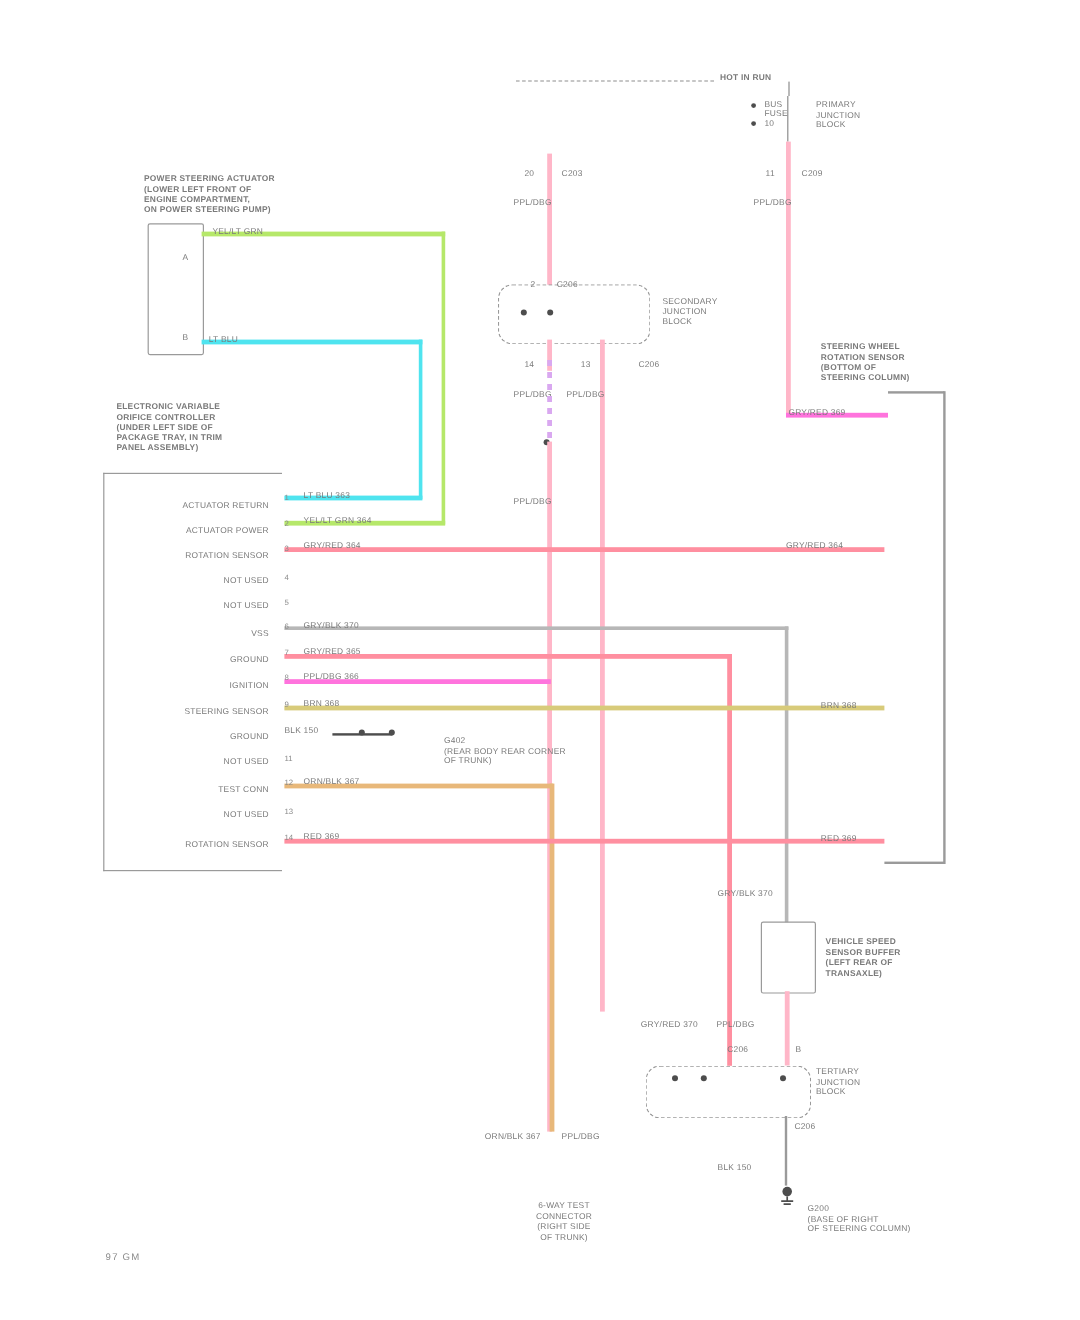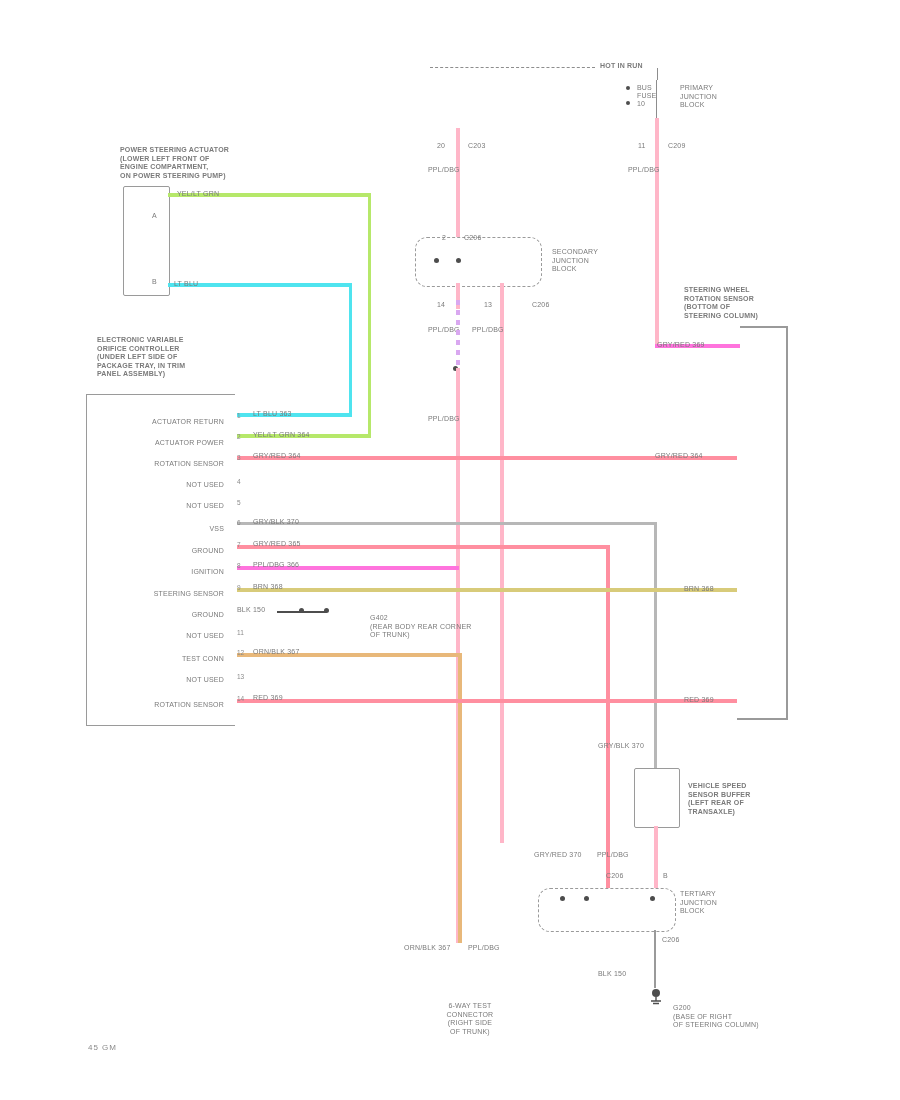--- a/index.html
+++ b/index.html
@@ -213,13 +213,13 @@
 (BASE OF RIGHT
 OF STEERING COLUMN)</div>
 
 <div class="lbl" style="left:404px;top:944px;">ORN/BLK 367</div>
 <div class="lbl" style="left:468px;top:944px;">PPL/DBG</div>
 <div class="lbl c" style="left:430px;top:1002px;width:80px;">6-WAY TEST
 CONNECTOR
 (RIGHT SIDE
 OF TRUNK)</div>
 
-<div class="code" style="left:88px;top:1043px;">45 GM</div>
+<div class="code" style="left:88px;top:1043px;">97 GM</div>
 
 </body></html>

